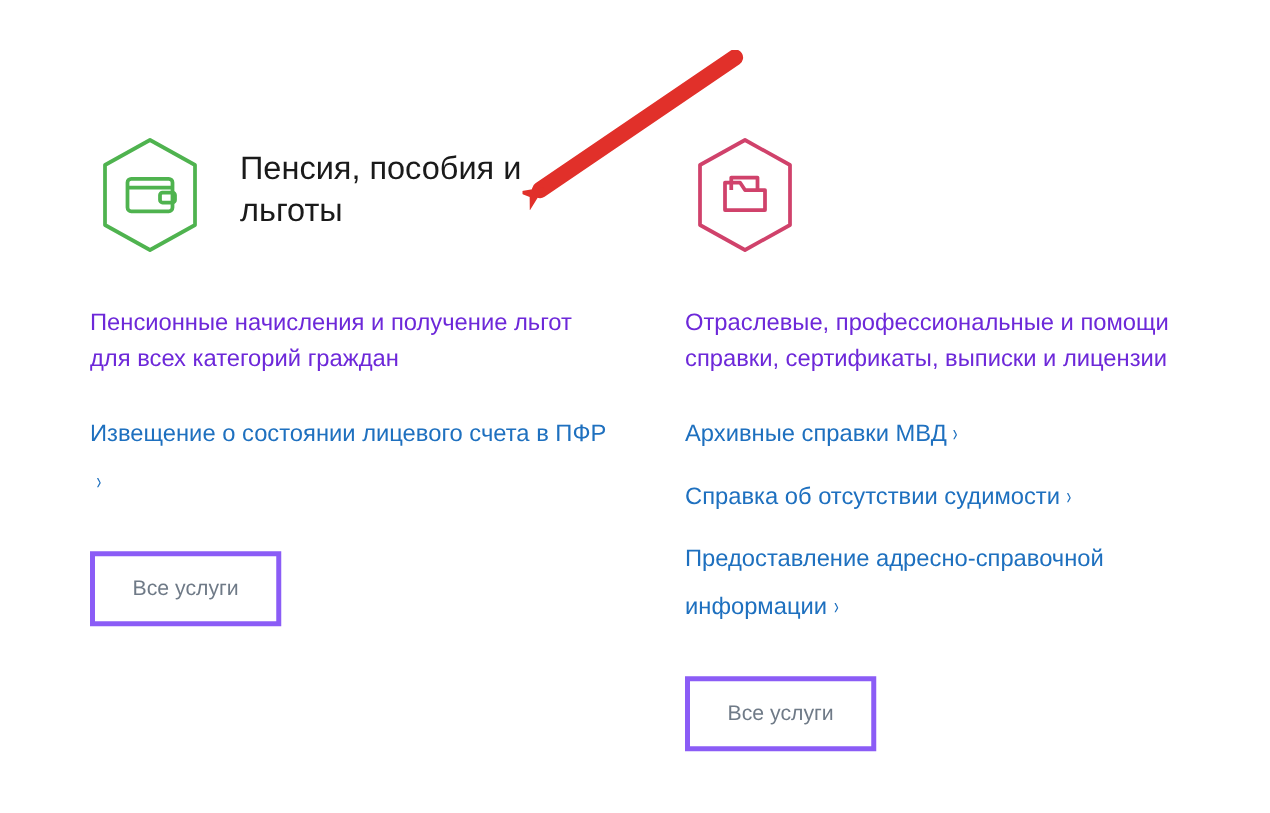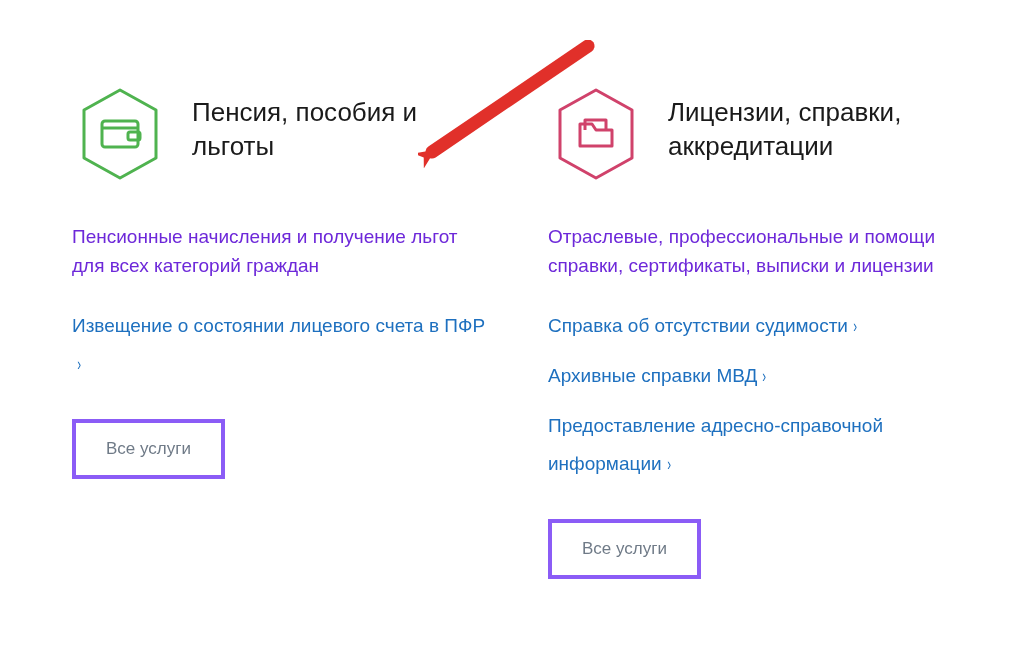--- a/index.html
+++ b/index.html
@@ -6,21 +6,21 @@
     body {
       font-family: -apple-system, BlinkMacSystemFont, "Segoe UI", Arial, sans-serif;
       background: #fff;
       width: 1016px;
       height: 650px;
       position: relative;
       color: #1a1a1a;
     }
     .container {
       display: flex;
-      padding: 86px 40px 0 72px;
+      padding: 108px 40px 0 72px;
       gap: 56px;
     }
     .card {
       flex: 0 0 420px;
       display: flex;
       flex-direction: column;
     }
     .card:nth-child(2) {
       flex: 0 0 430px;
     }
@@ -115,26 +115,25 @@
     <div class="card-header">
       <div class="hex-icon">
         <svg width="96" height="96" viewBox="0 0 96 96">
           <path d="M48 4 L84 24 L84 72 L48 92 L12 72 L12 24 Z" fill="none" stroke="#d0426b" stroke-width="3" stroke-linejoin="round"></path>
           <g transform="translate(48,48)">
             <path d="M-16 -10 L-4 -10 L0 -4 L16 -4 L16 12 L-16 12 Z" fill="none" stroke="#d0426b" stroke-width="3" stroke-linejoin="round"></path>
             <path d="M-11 -4 L-11 -14 L10 -14 L10 -4" fill="none" stroke="#d0426b" stroke-width="3" stroke-linejoin="round"></path>
           </g>
         </svg>
       </div>
-      <h2 class="card-title">Лицензии, справки, аккредитации</h2>
     </div>
     <p class="card-desc">Отраслевые, профессиональные и помощи справки, сертификаты, выписки и лицензии</p>
     <div class="links">
+      <a class="link"><span>Архивные справки МВД</span><span class="chevron">›</span></a>
       <a class="link"><span>Справка об отсутствии судимости</span><span class="chevron">›</span></a>
-      <a class="link"><span>Архивные справки МВД</span><span class="chevron">›</span></a>
       <a class="link"><span>Предоставление адресно-справочной информации</span><span class="chevron">›</span></a>
     </div>
     <button class="btn-all">Все услуги</button>
   </div>
 
 </div>
 
 <div class="arrow-annotation">
   <svg width="180" height="130" viewBox="0 0 180 130">
     <defs>

